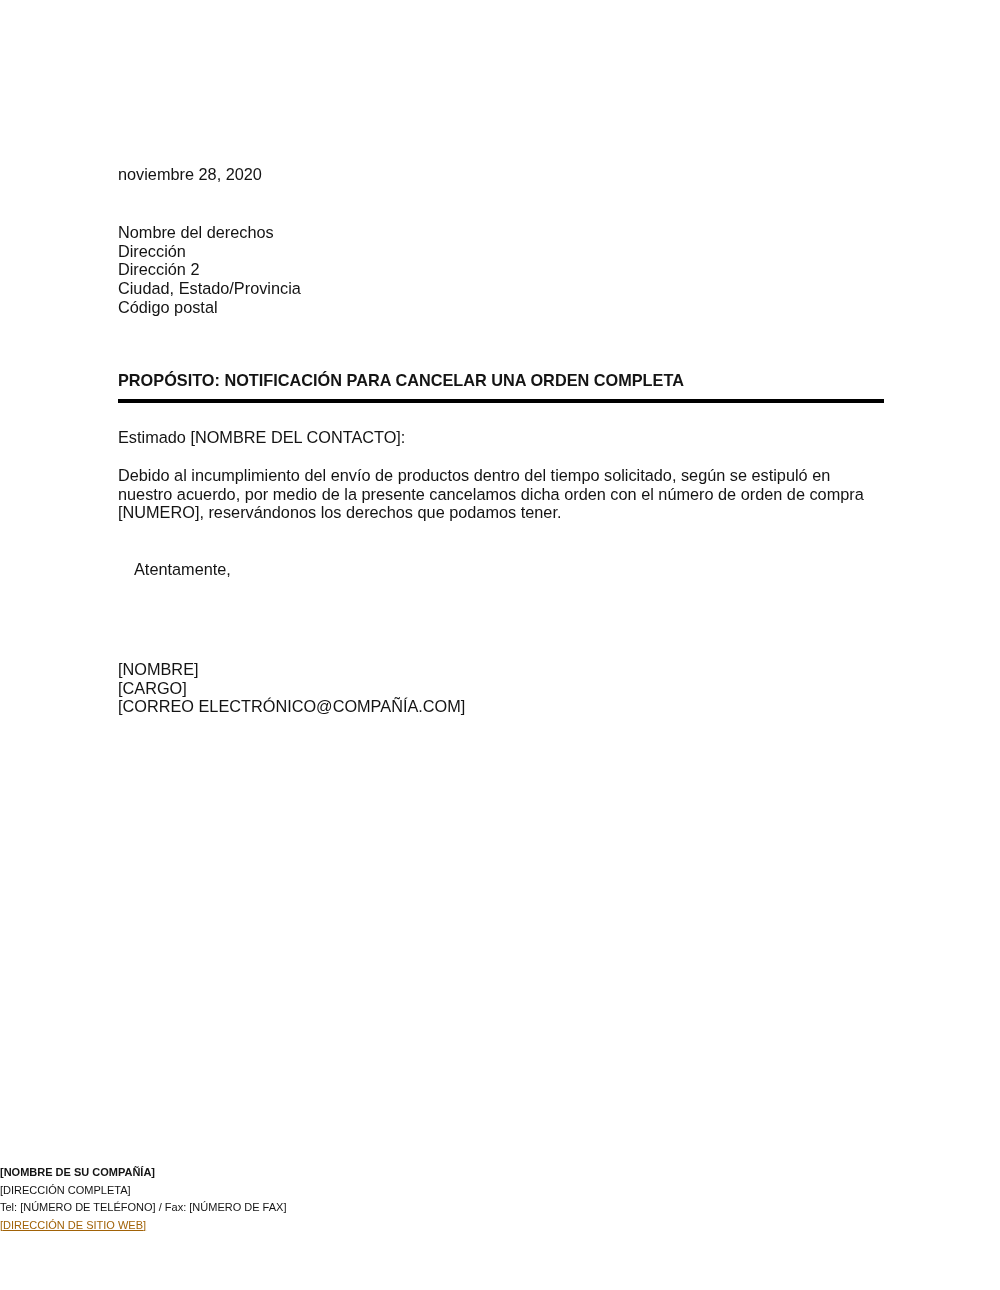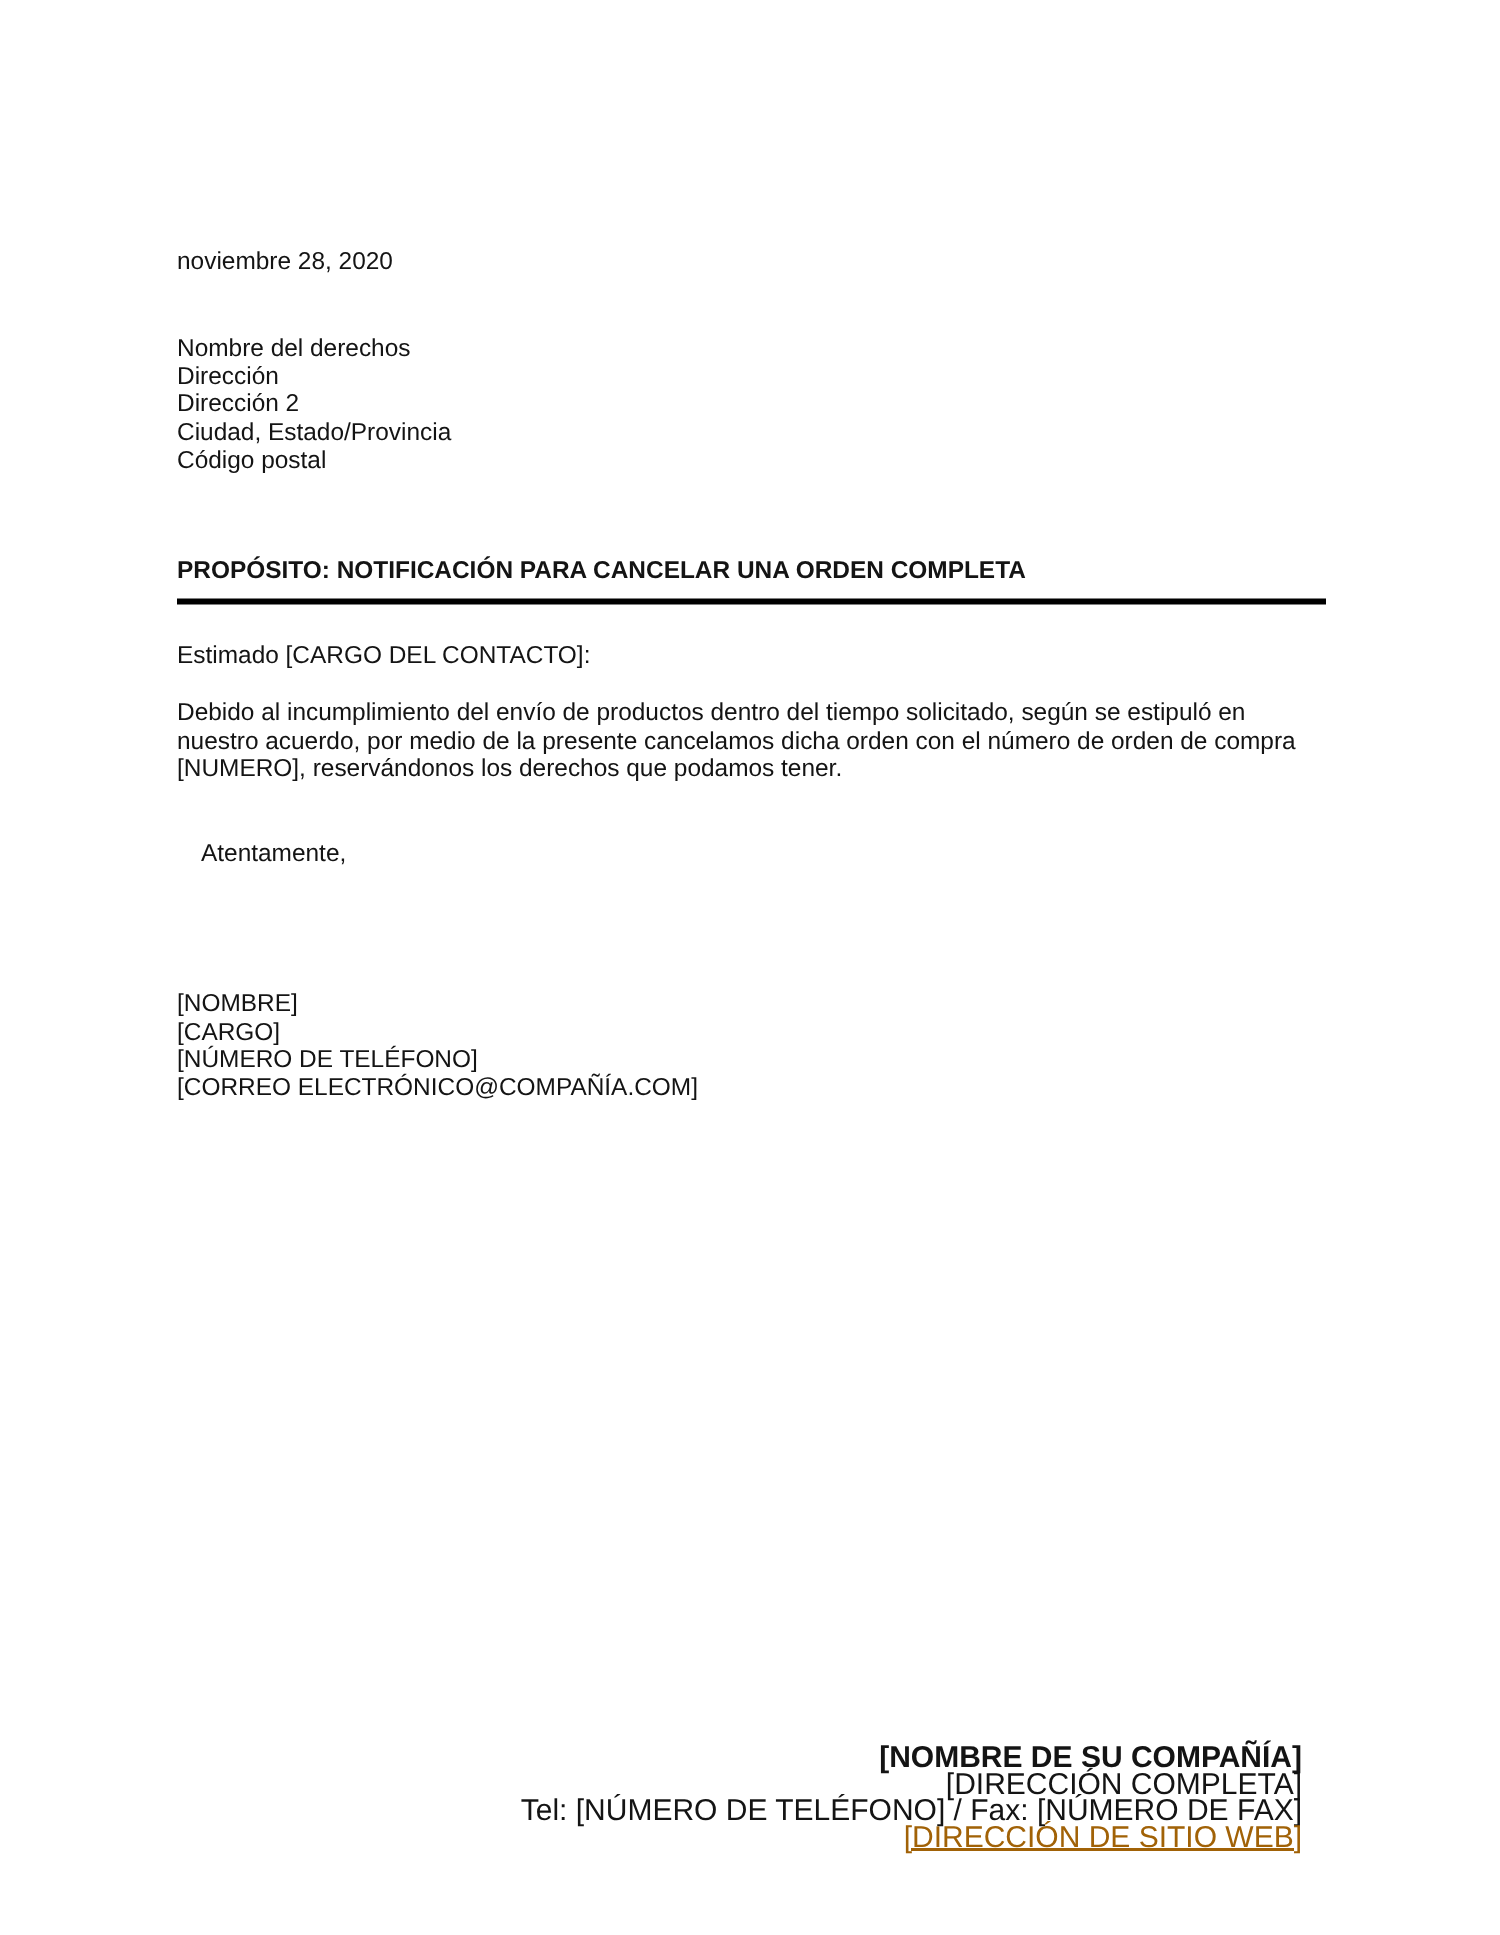--- a/index.html
+++ b/index.html
@@ -22,22 +22,22 @@
   .date       { left: 118px; top: 165px; }
   .recipient  { left: 118px; top: 223px; }
   .subject    { left: 118px; top: 371px; width: 766px; font-weight: bold; }
   .rule       { left: 118px; top: 399px; width: 766px; height: 4px; background: #000000; }
   .salutation { left: 118px; top: 428px; }
   .bodytext   { left: 118px; top: 466px; width: 755px; }
   .closing    { left: 118px; top: 560px; margin-left: 16px; }
   .signature  { left: 118px; top: 660px; }
   .footer {
     left: 0; top: 1164px; width: 868px;
-    text-align: right;
-    font-size: 20px;
+    text-align: left;
+    font-size: 11px;
     line-height: 17.6px;
   }
   .footer .company { font-weight: bold; }
   .weblink {
     color: #2e2cf0;
     text-decoration: underline;
     cursor: pointer;
   }
 </style>
 </head>
@@ -51,30 +51,29 @@
     <div>Nombre del derechos</div>
     <div>Dirección</div>
     <div>Dirección 2</div>
     <div>Ciudad, Estado/Provincia</div>
     <div>Código postal</div>
   </div>
 
   <div class="abs subject">PROPÓSITO: NOTIFICACIÓN PARA CANCELAR UNA ORDEN COMPLETA</div>
   <div class="abs rule" style="background: rgb(0, 0, 0);"></div>
 
-  <div class="abs salutation">Estimado [CARGO DEL CONTACTO]:</div>
+  <div class="abs salutation">Estimado [NOMBRE DEL CONTACTO]:</div>
 
   <div class="abs bodytext">Debido al incumplimiento del envío de productos dentro del tiempo solicitado, según se estipuló en nuestro acuerdo, por medio de la presente cancelamos dicha orden con el número de orden de compra [NUMERO], reservándonos los derechos que podamos tener.</div>
 
   <div class="abs closing">Atentamente,</div>
 
   <div class="abs signature">
     <div>[NOMBRE]</div>
     <div>[CARGO]</div>
-    <div>[NÚMERO DE TELÉFONO]</div>
     <div>[CORREO ELECTRÓNICO@COMPAÑÍA.COM]</div>
   </div>
 
   <div class="abs footer">
     <div class="company">[NOMBRE DE SU COMPAÑÍA]</div>
     <div>[DIRECCIÓN COMPLETA]</div>
     <div>Tel: [NÚMERO DE TELÉFONO] / Fax: [NÚMERO DE FAX]</div>
     <div>
       <a class="weblink" style="color: #a16207;">[DIRECCIÓN DE SITIO WEB]</a>
     </div>

